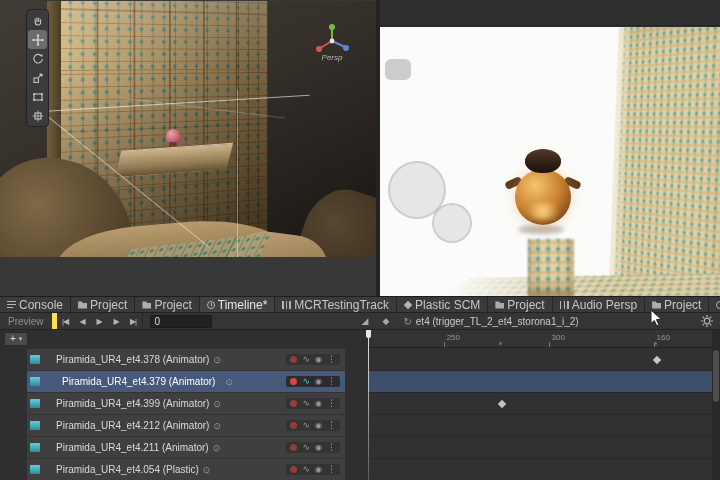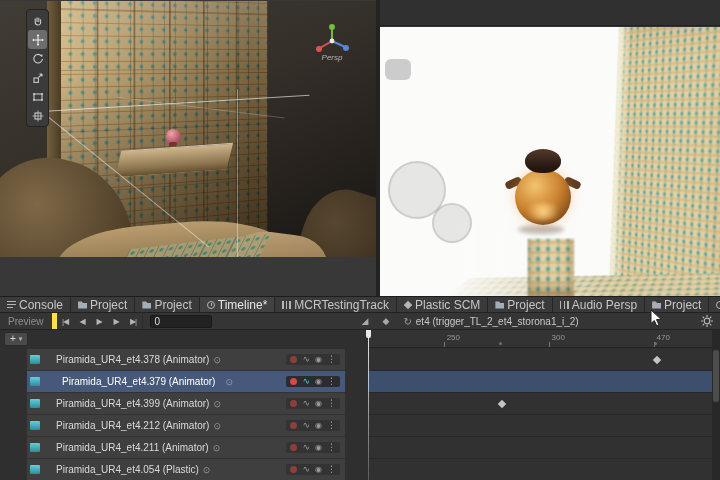--- a/index.html
+++ b/index.html
@@ -444,21 +444,21 @@
     <div id="tl-ruler">
         <span class="rmark" style="left: 22%;">
           <span class="rlabel">250</span>
           <span class="rtick"></span>
         </span>
         <span class="rmark" style="left: 52.5%;">
           <span class="rlabel">300</span>
           <span class="rtick"></span>
         </span>
         <span class="rmark" style="left: 83%;">
-          <span class="rlabel">470</span>
+          <span class="rlabel">160</span>
           <span class="rtick"></span>
         </span>
         <span class="rdot" style="left: 38%;"></span>
         <span class="rdot" style="left: 83%;"></span>
       </div>
     <div id="lane-list">
         <div class="lrow">
           <span class="kf" style="left: 83%;"></span>
         </div>
         <div class="lrow sel"></div>

